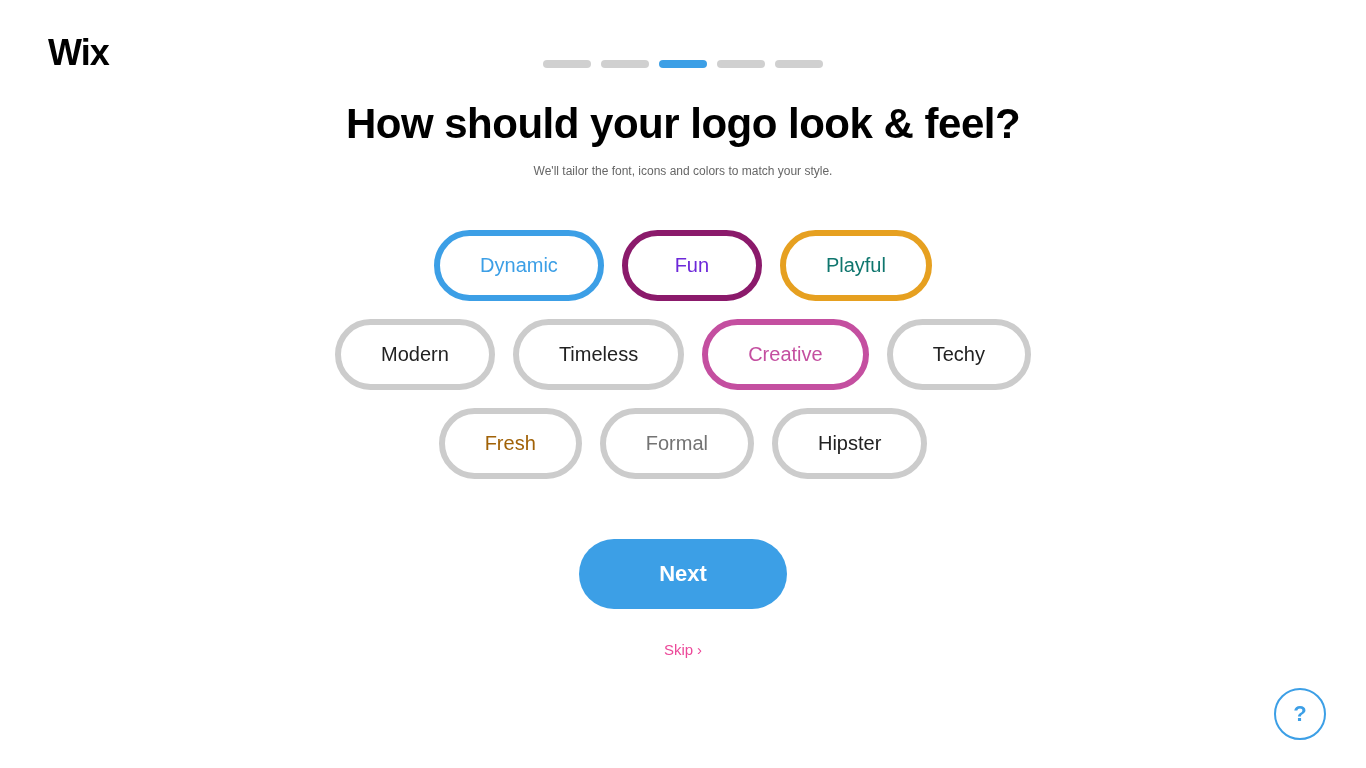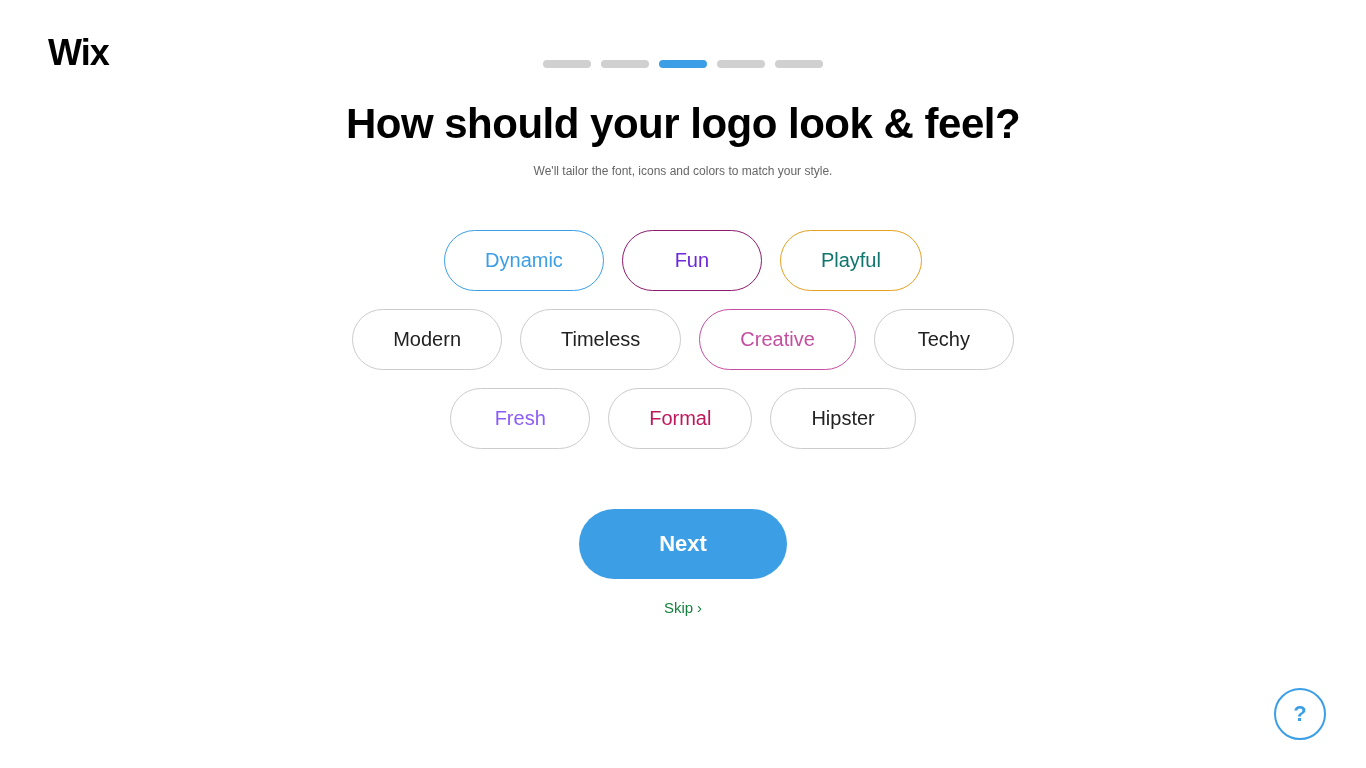--- a/index.html
+++ b/index.html
@@ -85,21 +85,21 @@
       align-items: center;
       justify-content: center;
     }
 
     .option-pill {
       border-radius: 50px;
       padding: 18px 40px;
       font-size: 20px;
       font-weight: 500;
       cursor: pointer;
-      border: 1px solid #3b82f6;
+      border: 6px solid #3b82f6;
       background: #fff;
       color: #222;
       transition: all 0.15s;
       min-width: 140px;
       text-align: center;
     }
 
     .option-pill.dynamic {
       border-color: #3c9fe6;
       color: #3c9fe6;
@@ -130,27 +130,27 @@
       color: #c44fa0;
     }
 
     .option-pill.techy {
       border-color: #ccc;
       color: #222;
     }
 
     .option-pill.fresh {
       border-color: #ccc;
-      color: #8b5cf6;
+      color: #a16207;
       text-align: center;
     }
 
     .option-pill.formal {
       border-color: #ccc;
-      color: #be185d;
+      color: #737373;
     }
 
     .option-pill.hipster {
       border-color: #ccc;
       color: #222;
     }
 
     .next-button {
       background: #3c9fe6;
       color: #fff;
@@ -159,21 +159,21 @@
       padding: 22px 80px;
       font-size: 22px;
       font-weight: 600;
       cursor: pointer;
       margin-bottom: 20px;
       transition: background 0.15s;
     }
 
     .skip-link {
       font-size: 15px;
-      color: #15803d;
+      color: #ec4899;
       cursor: pointer;
       display: flex;
       align-items: center;
       gap: 4px;
     }
 
     .help-button {
       position: absolute;
       bottom: 28px;
       right: 40px;
@@ -188,21 +188,21 @@
       display: flex;
       align-items: center;
       justify-content: center;
       cursor: pointer;
     }
 
     .actions {
       display: flex;
       flex-direction: column;
       align-items: center;
-      gap: 0;
+      gap: 12px;
     }
   </style>
 </head>
 <body>
 
 <div class="logo">Wix</div>
 
 <div class="progress-bar">
   <div class="progress-dot"></div>
   <div class="progress-dot"></div>

